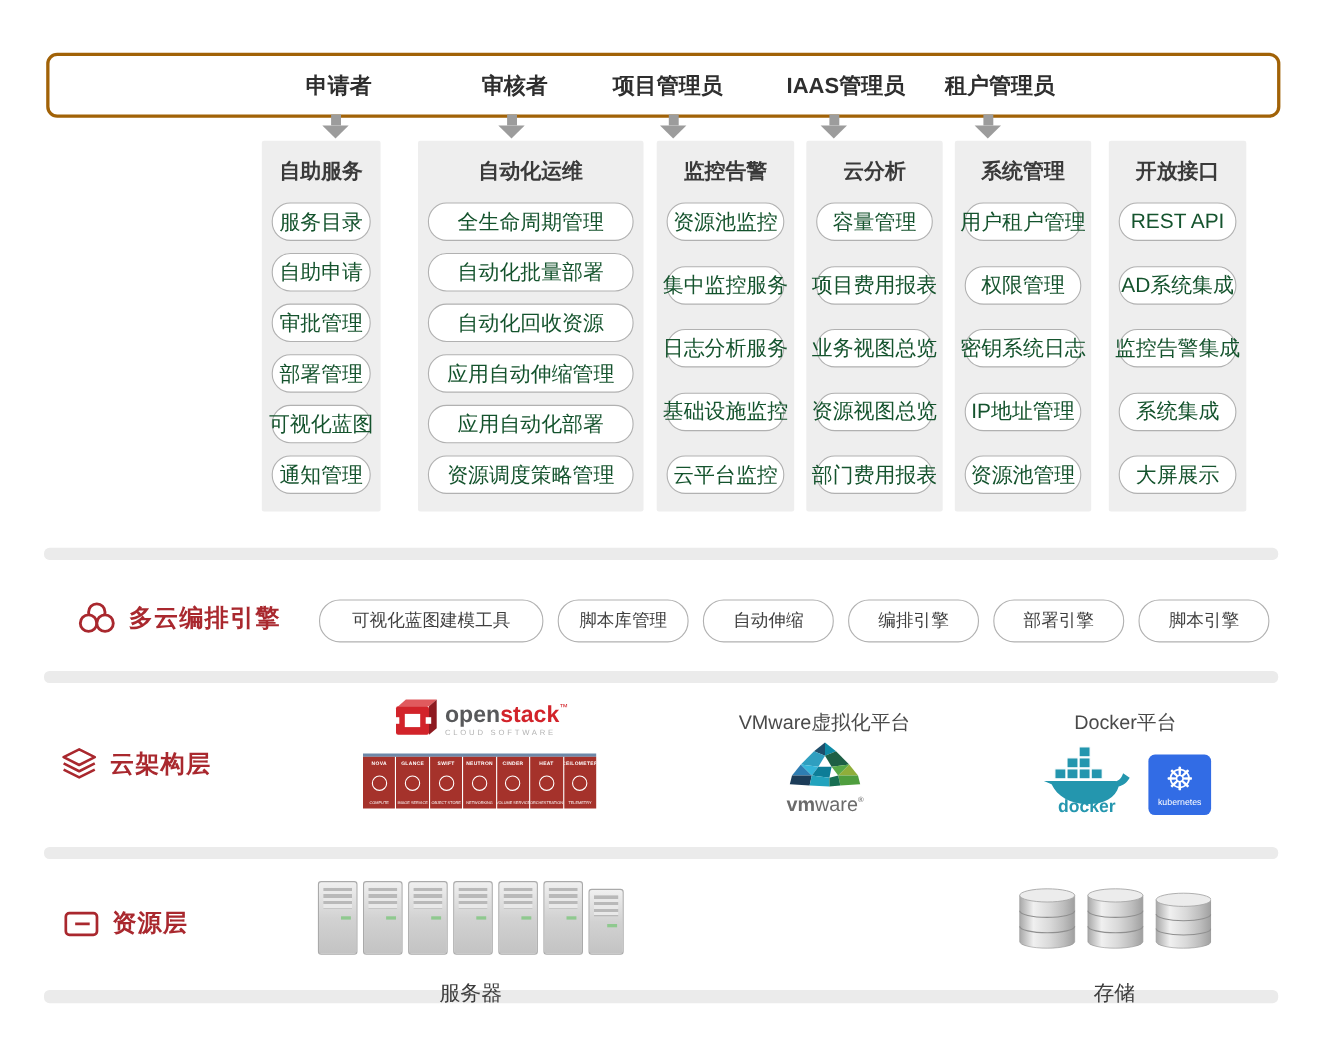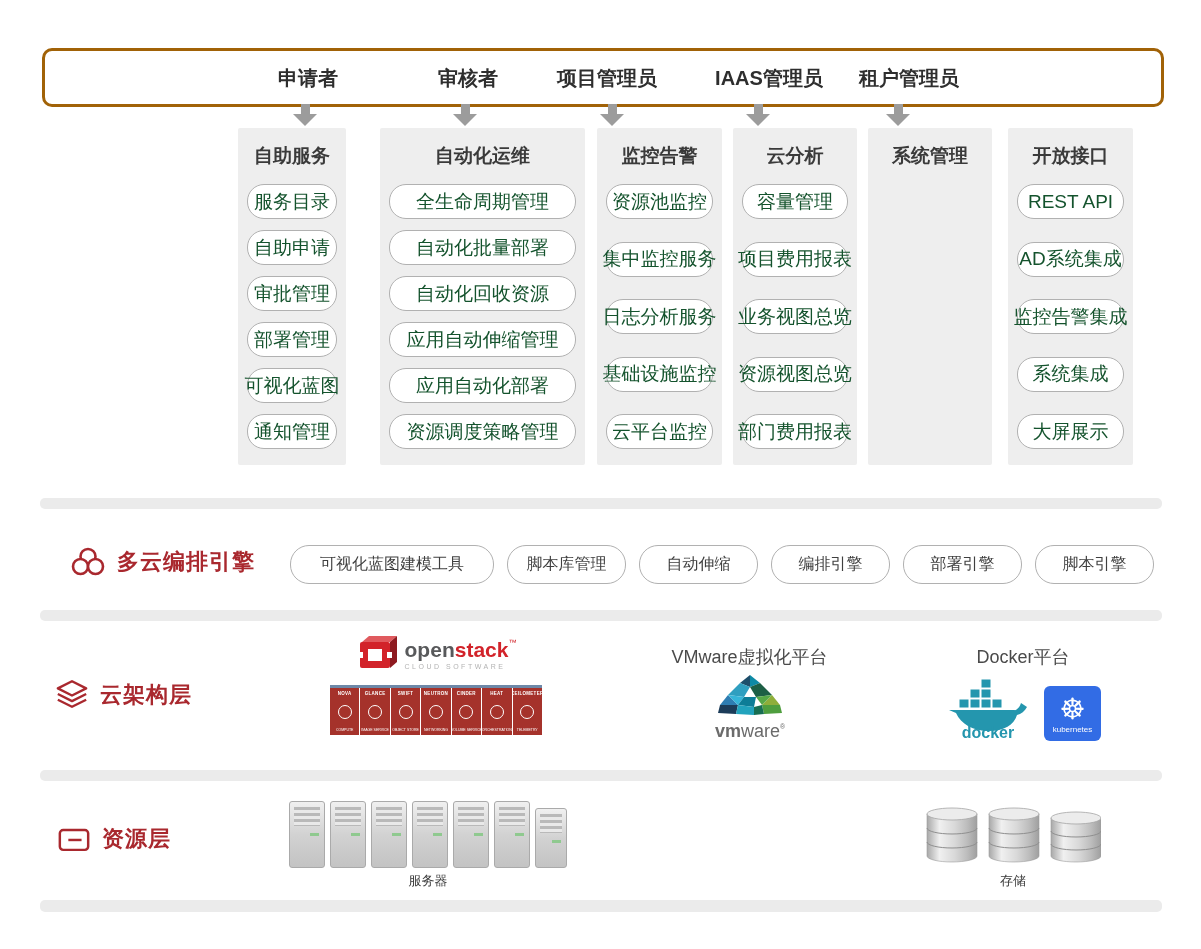--- a/index.html
+++ b/index.html
@@ -62,21 +62,21 @@
   .dk-block{position:absolute;left:928px;top:645px;width:190px;text-align:center}
   .dk-logos{margin-top:6px;display:flex;align-items:flex-end;justify-content:center;gap:13px}
   .k8s{width:57px;height:55px;background:#326ce5;border-radius:6px;color:#fff;
        display:flex;flex-direction:column;align-items:center;justify-content:center}
   .k8s .wheel{font-size:29px;line-height:31px}
   .k8s .k8s-label{font-size:8px;line-height:9px}
 
   
   .res-group{position:absolute;top:800px;text-align:center}
   .res-icons{height:68px;display:flex;align-items:flex-end;justify-content:center}
-  .res-label{margin-top:4px;font-size:13px;color:#3d3d3d}
+  .res-label{margin-top:22px;font-size:19px;color:#3d3d3d}
 
   .towers{display:flex;gap:5px;align-items:flex-end}
   .tower{width:34px;height:65px;border:1px solid #aaa;border-radius:3px;position:relative;
          background:linear-gradient(180deg,#f0f0f0,#d2d2d2 50%,#c3c3c3)}
   .tower::before{content:"";position:absolute;top:5px;left:4px;right:4px;height:19px;
          background:repeating-linear-gradient(180deg,#b9b9b9 0 3px,#e9e9e9 3px 6px)}
   .tower::after{content:"";position:absolute;top:31px;right:5px;width:9px;height:3px;background:#8fc98f}
 
   .switches{display:flex;gap:14px;align-items:flex-end}
   .switch-unit{display:flex;flex-direction:column;gap:4px}
@@ -163,20 +163,27 @@
       <div class="pill">容量管理</div>
       <div class="pill">项目费用报表</div>
       <div class="pill">业务视图总览</div>
       <div class="pill">资源视图总览</div>
       <div class="pill">部门费用报表</div>
     </div>
   </div>
 
   <div class="col" style="left:868px;width:124px">
     <div class="col-title">系统管理</div>
+    <div class="col-items">
+      <div class="pill">用户租户管理</div>
+      <div class="pill">权限管理</div>
+      <div class="pill">密钥系统日志</div>
+      <div class="pill">IP地址管理</div>
+      <div class="pill">资源池管理</div>
+    </div>
   </div>
 
   <div class="col" style="left:1008px;width:125px">
     <div class="col-title">开放接口</div>
     <div class="col-items">
       <div class="pill">REST API</div>
       <div class="pill">AD系统集成</div>
       <div class="pill">监控告警集成</div>
       <div class="pill">系统集成</div>
       <div class="pill">大屏展示</div>

